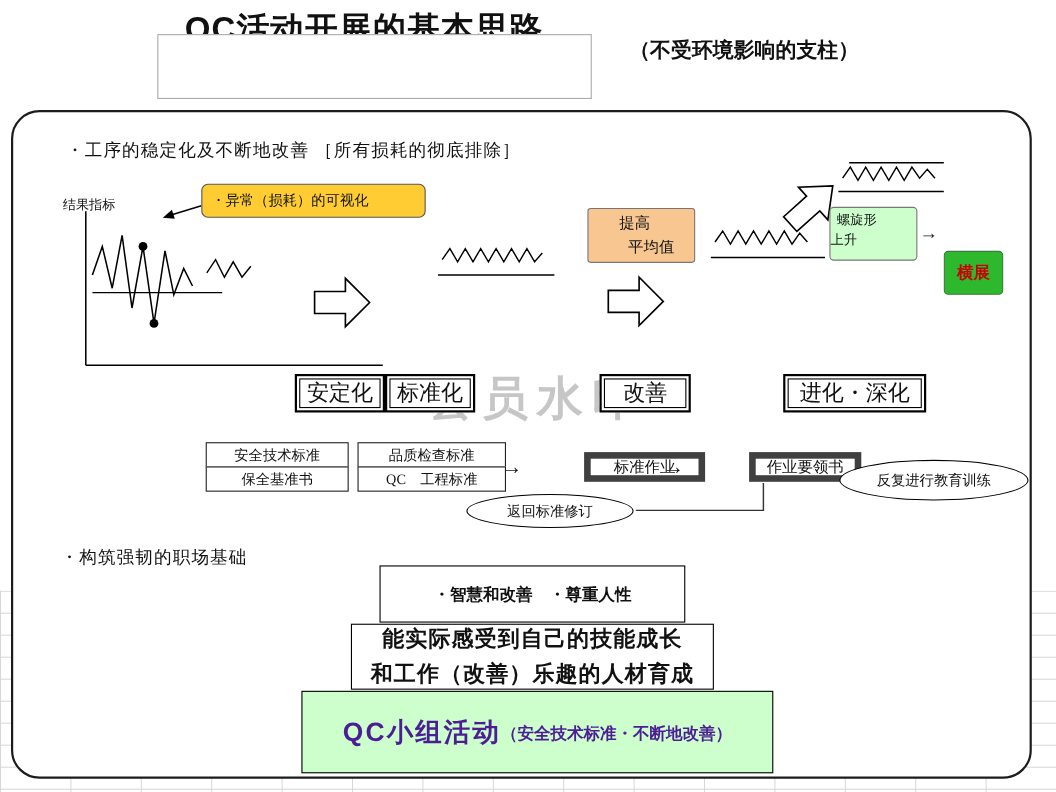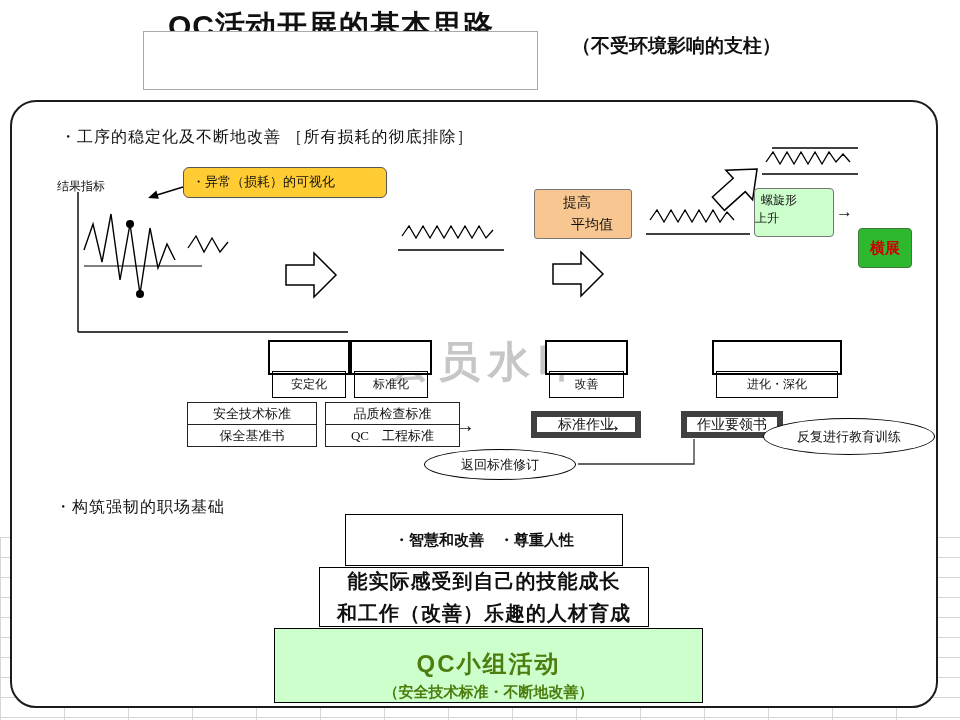--- a/index.html
+++ b/index.html
@@ -42,21 +42,21 @@
     width:78px;height:45px;background:#ccffcc;border:1px solid #777;border-radius:4px;
     font-size:12px;line-height:1.5;padding-top:2px;font-weight:500;
   }
   .yokoten{
     width:52px;height:38px;background:#2eb82e;border:1px solid #3d7a3d;border-radius:4px;
     color:#cc0000;font-weight:700;font-size:15px;display:flex;align-items:center;justify-content:center;
   }
   .dbox{border:2px solid #000;padding:2px;background:#fff;box-sizing:border-box;}
   .dbox .inner{
     border:1px solid #000;width:100%;height:100%;box-sizing:border-box;
-    display:flex;align-items:center;justify-content:center;font-size:12px;margin-top:27px;
+    display:flex;align-items:center;justify-content:center;font-size:20px;
   }
   .stdcell{
     width:100%;height:23px;border:1px solid #222;box-sizing:border-box;background:#fff;
     display:flex;align-items:center;justify-content:center;font-size:13px;margin-top:-1px;margin-left:12px;
   }
   .stdcell:first-child{margin-top:0;}
   .stdbox{
     border:6px solid #404040;background:#fff;display:flex;align-items:center;justify-content:center;
     font-size:14px;box-sizing:border-box;margin-left:45px;
   }
@@ -69,21 +69,21 @@
     width:276px;height:50px;border:1px solid #000;background:#fff;
     display:flex;align-items:center;justify-content:center;font-size:15px;font-weight:700;
   }
   .growthbox{
     width:328px;height:58px;border:1px solid #000;background:#fff;
     display:flex;flex-direction:column;align-items:center;justify-content:center;
     font-size:20px;font-weight:700;line-height:1.6;letter-spacing:1px;
   }
   .qcbox{
     width:427px;height:73px;border:1px solid #000;background:#ccffcc;
-    display:flex;flex-direction:column;align-items:center;justify-content:flex-end;color:#4d7c0f;
+    display:flex;flex-direction:row;align-items:center;justify-content:center;color:#4c1d95;
   }
   .qcbox .l1{font-size:24px;font-weight:700;letter-spacing:2px;}
   .qcbox .l2{font-size:15px;font-weight:700;margin-top:3px;}
   .topband{left:0;top:0;width:960px;height:98px;background:#fff;z-index:5;}
   .maintitle{left:168px;top:6px;font-size:30px;font-weight:700;letter-spacing:1px;z-index:6;}
   .titlecover{left:143px;top:31px;width:393px;height:57px;background:#fff;border:1px solid #aaa;z-index:7;}
   .subtitle{left:540px;top:33px;font-size:19px;font-weight:700;z-index:8;margin-left:32px;}
   svg{display:block;}
 </style>
 </head>

